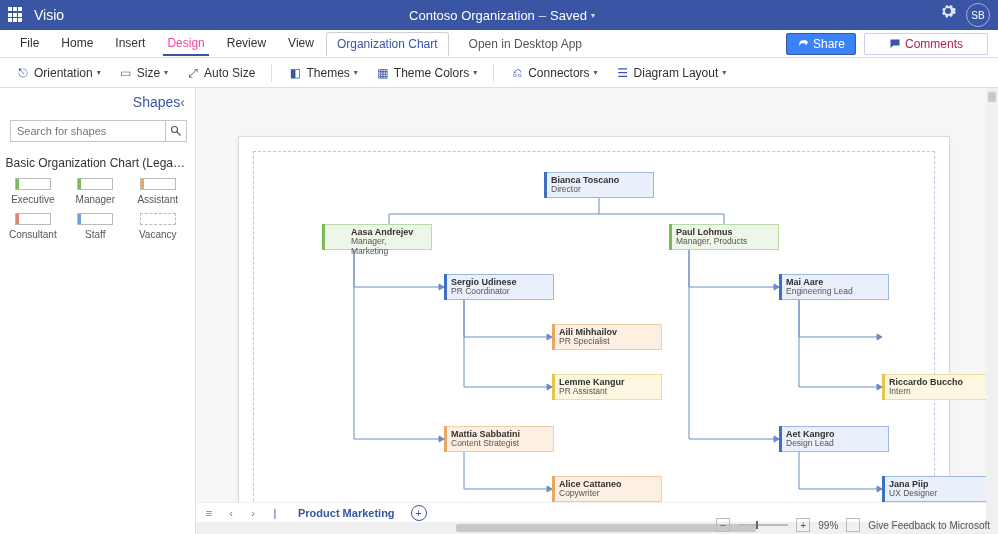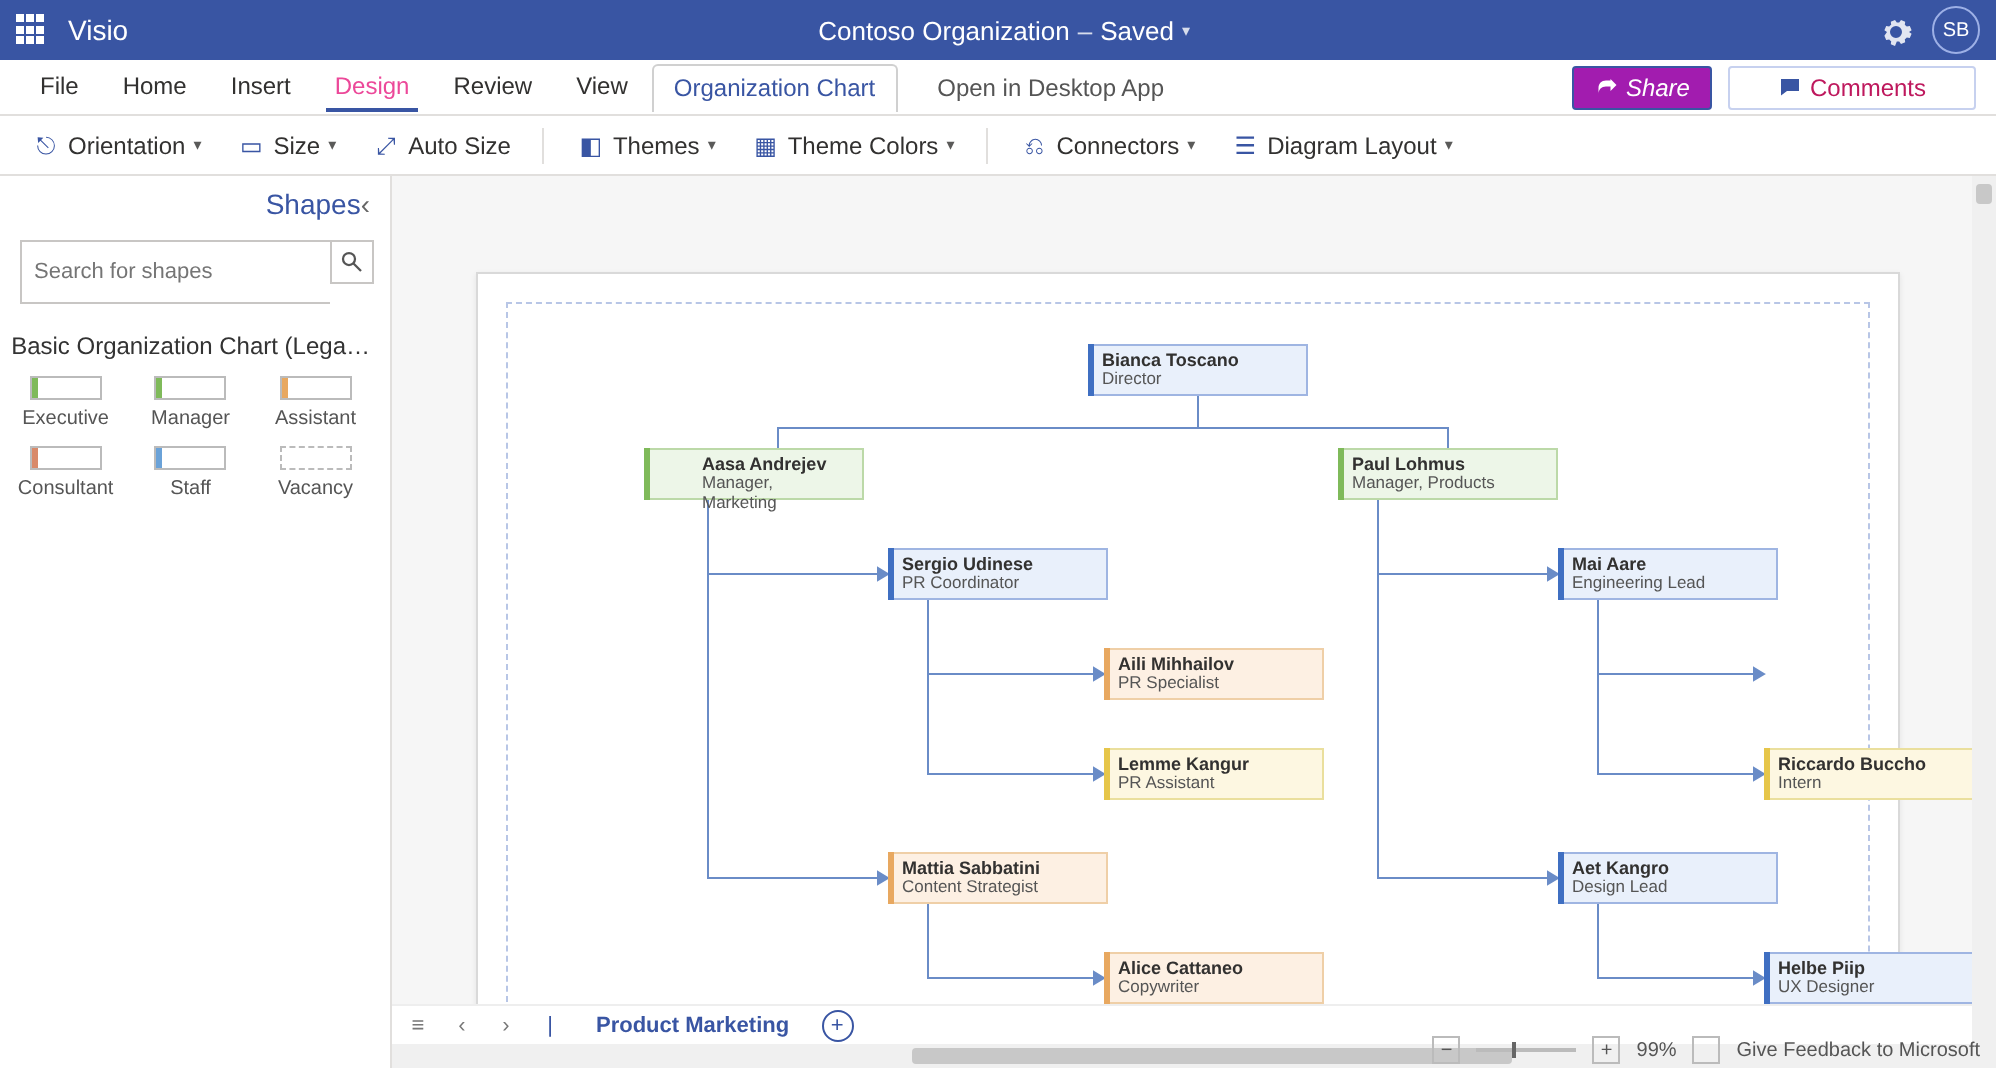--- a/index.html
+++ b/index.html
@@ -5,47 +5,47 @@
   * { box-sizing: border-box; margin: 0; padding: 0; }
   body { font-family: "Segoe UI", Arial, sans-serif; font-size: 12px; width: 998px; height: 534px; overflow: hidden; background: #fff; color: #323130; }
 
   
   .titlebar { height: 30px; background: #3955a3; color: #fff; display: flex; align-items: center; padding: 0 8px; }
   .apps-grid { width: 16px; height: 16px; display: inline-flex; flex-wrap: wrap; gap: 1px; margin-right: 10px; }
   .apps-grid span { width: 4px; height: 4px; background: #fff; }
   .app-name { font-size: 14px; font-weight: 400; }
   .titlecenter { flex: 1; text-align: center; font-size: 13px; display: flex; justify-content: center; align-items: center; gap: 4px; }
   .titlecenter .dash { opacity: .8; }
-  .title-right { display: flex; align-items: flex-end; gap: 10px; }
+  .title-right { display: flex; align-items: flex-start; gap: 10px; }
   .avatar { width: 24px; height: 24px; border-radius: 50%; border: 1px solid #9db0e6; display: inline-flex; align-items: center; justify-content: center; font-size: 10px; color: #fff; }
   .chev { font-size: 8px; opacity: .8; }
 
   
   .tabstrip { height: 28px; border-bottom: 1px solid #e1dfdd; display: flex; align-items: center; padding: 0 10px; gap: 2px; }
   .tab { padding: 5px 10px 6px; font-size: 12px; color: #323130; cursor: pointer; position: relative; }
   .tab.active { color: #ec4899; }
   .tab.active::after { content: ""; position: absolute; left: 6px; right: 6px; bottom: 0; height: 2px; background: #3955a3; }
   .tab.boxed { border: 1px solid #d0d0d0; border-bottom: none; border-radius: 3px 3px 0 0; color: #3955a3; padding: 4px 10px 5px; margin-bottom: -1px; }
   .desktop-link { margin-left: 18px; color: #555; font-size: 12px; }
   .strip-spacer { flex: 1; }
-  .sharebtn { background: #a21caf; color: #fff; border: 1px solid #3955a3; border-radius: 2px; padding: 3px 10px; font-size: 12px; display: inline-flex; align-items: center; gap: 4px; cursor: pointer; font-style: italic; }
+  .sharebtn { background: #3b82f6; color: #fff; border: 1px solid #3955a3; border-radius: 2px; padding: 3px 10px; font-size: 12px; display: inline-flex; align-items: center; gap: 4px; cursor: pointer; }
   .commentsbtn { background: #fff; color: #be185d; border: 1px solid #c7d1ef; border-radius: 2px; padding: 3px 24px; font-size: 12px; display: inline-flex; align-items: center; gap: 4px; cursor: pointer; margin-left: 6px; }
 
   
   .ribbon { height: 30px; border-bottom: 1px solid #e1dfdd; display: flex; align-items: center; padding: 0 10px; gap: 6px; font-size: 12px; }
   .rbtn { display: inline-flex; align-items: center; gap: 4px; padding: 3px 6px; cursor: pointer; border-radius: 2px; }
   .rbtn .ic { width: 14px; height: 14px; display: inline-flex; align-items: center; justify-content: center; color: #3955a3; }
   .sep { width: 1px; height: 18px; background: #e1dfdd; margin: 0 4px; }
 
   
   .frame { display: flex; height: 446px; }
   .shapespanel { width: 196px; border-right: 1px solid #e1dfdd; display: flex; flex-direction: column; align-items: flex-end; }
   .shapesheader { display: flex; align-items: center; justify-content: space-between; padding: 6px 10px; color: #3955a3; font-size: 14px; }
   .searchrow { display: flex; padding: 4px 8px 6px; gap: 0; }
-  .searchrow input { flex: 1; border: 1px solid #c8c6c4; border-right: none; padding: 3px 6px; font-size: 11px; height: 32px; }
+  .searchrow input { flex: 1; border: 1px solid #c8c6c4; border-right: none; padding: 3px 6px; font-size: 11px; height: 22px; }
   .searchbtn { width: 22px; height: 22px; border: 1px solid #c8c6c4; background: #fff; display: inline-flex; align-items: center; justify-content: center; cursor: pointer; }
   .shapesbody { display: flex; flex: 1; overflow: hidden; }
   .shapetabs { width: 30px; border-right: 1px solid #e1dfdd; display: flex; flex-direction: column; align-items: center; padding-top: 6px; gap: 14px; }
   .shapetabs .sti { width: 18px; height: 18px; display: inline-flex; align-items: center; justify-content: center; color: #274996; cursor: pointer; }
   .addcircle { width: 18px; height: 18px; border-radius: 50%; background: #0f64c8; color: #fff; font-size: 12px; display: inline-flex; align-items: center; justify-content: center; margin-top: auto; margin-bottom: 10px; cursor: pointer; }
   .shapelist { flex: 1; padding: 6px 8px; }
   .stencilname { font-size: 12px; color: #333; padding: 2px 2px 8px; white-space: nowrap; overflow: hidden; text-overflow: ellipsis; }
   .shapegrid { display: grid; grid-template-columns: repeat(3, 1fr); gap: 8px 4px; }
   .shapecell { display: flex; flex-direction: column; align-items: center; gap: 4px; font-size: 10px; color: #555; }
   .minis { width: 36px; height: 12px; border: 1px solid #bbb; position: relative; background: #fff; }
@@ -308,21 +308,21 @@
           </div>
           <div class="node c-yellow" style="left: 628px; top: 222px;">
             <div class="nm">Riccardo Buccho</div>
             <div class="ttl">Intern</div>
           </div>
           <div class="node c-blue" style="left: 525px; top: 274px;">
             <div class="nm">Aet Kangro</div>
             <div class="ttl">Design Lead</div>
           </div>
           <div class="node c-blue" style="left: 628px; top: 324px;">
-            <div class="nm">Helbe Piip</div>
+            <div class="nm">Jana Piip</div>
             <div class="ttl">UX Designer</div>
           </div>
         </div>
     </div>
 
     <div class="vsbar">
         <div class="thumb"></div>
       </div>
 
     <div class="pagetabs">

